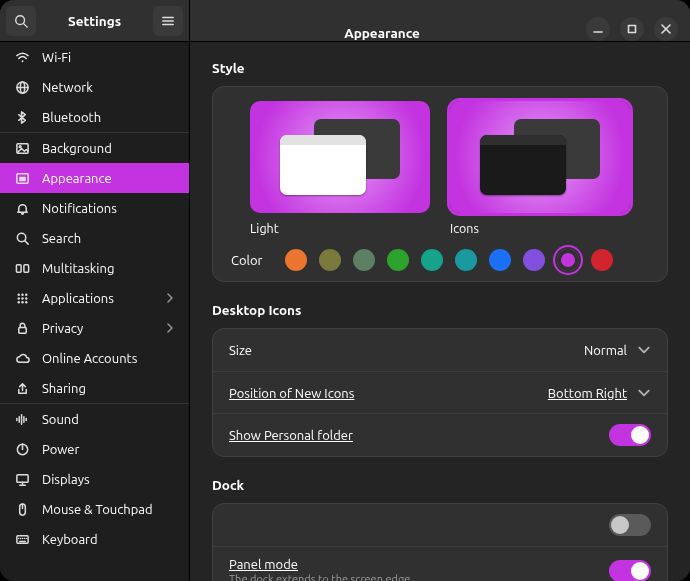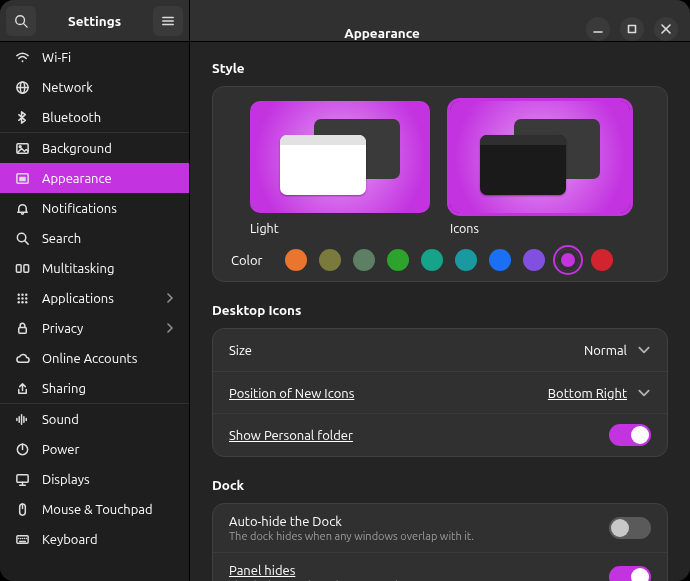--- a/index.html
+++ b/index.html
@@ -417,30 +417,26 @@
         <div class="row">
           <span class="label">Show Personal folder</span>
           <span class="spacer"></span>
           <div class="switch on"></div>
         </div>
       </div>
 
       <div class="section-title" style="margin-top:20px">Dock</div>
       <div class="list">
         <div class="row">
-          <div class="labels">
-            <span class="label">Auto-hide the Dock</span>
-            <span class="sub">The dock hides when any windows overlap with it.</span>
-          </div>
           <span class="spacer"></span>
           <div class="switch off"></div>
         </div>
         <div class="row">
           <div class="labels">
-            <span class="label">Panel hides</span>
+            <span class="label">Panel mode</span>
             <span class="sub">The dock extends to the screen edge.</span>
           </div>
           <span class="spacer"></span>
           <div class="switch on"></div>
         </div>
       </div>
 
     </div>
   </div>
 </div>

